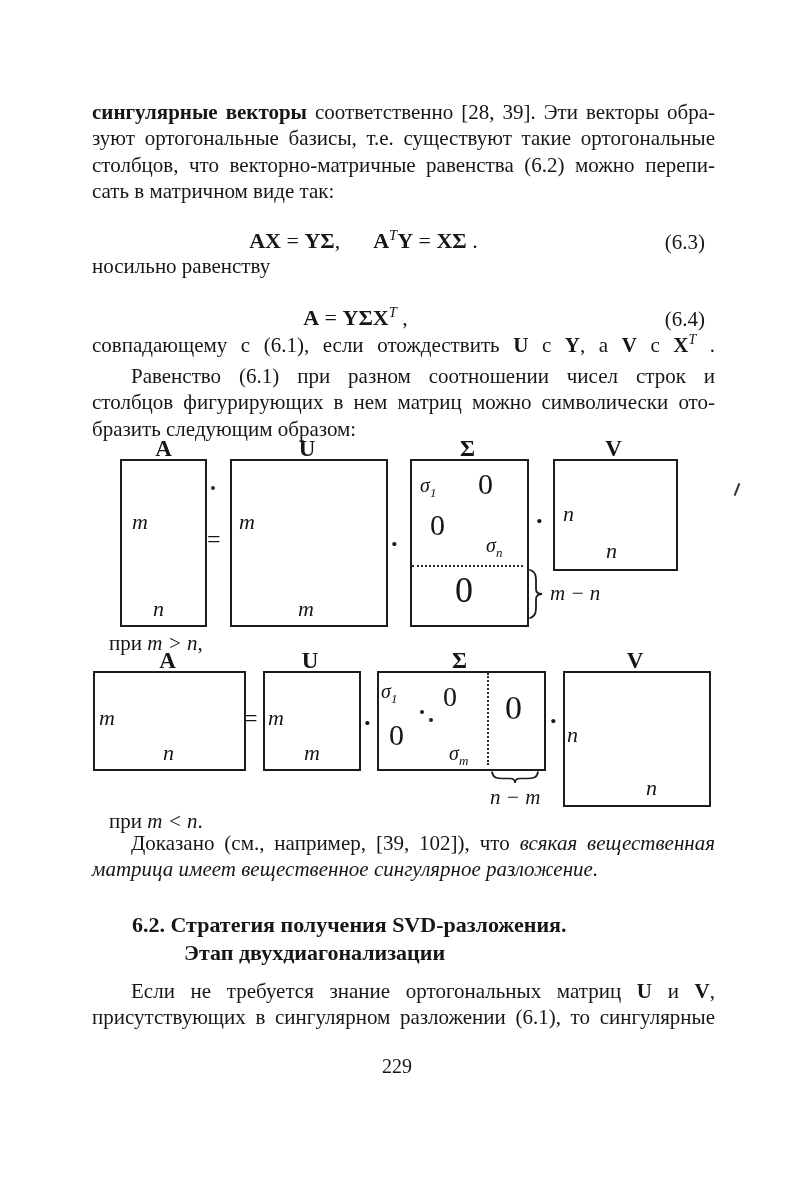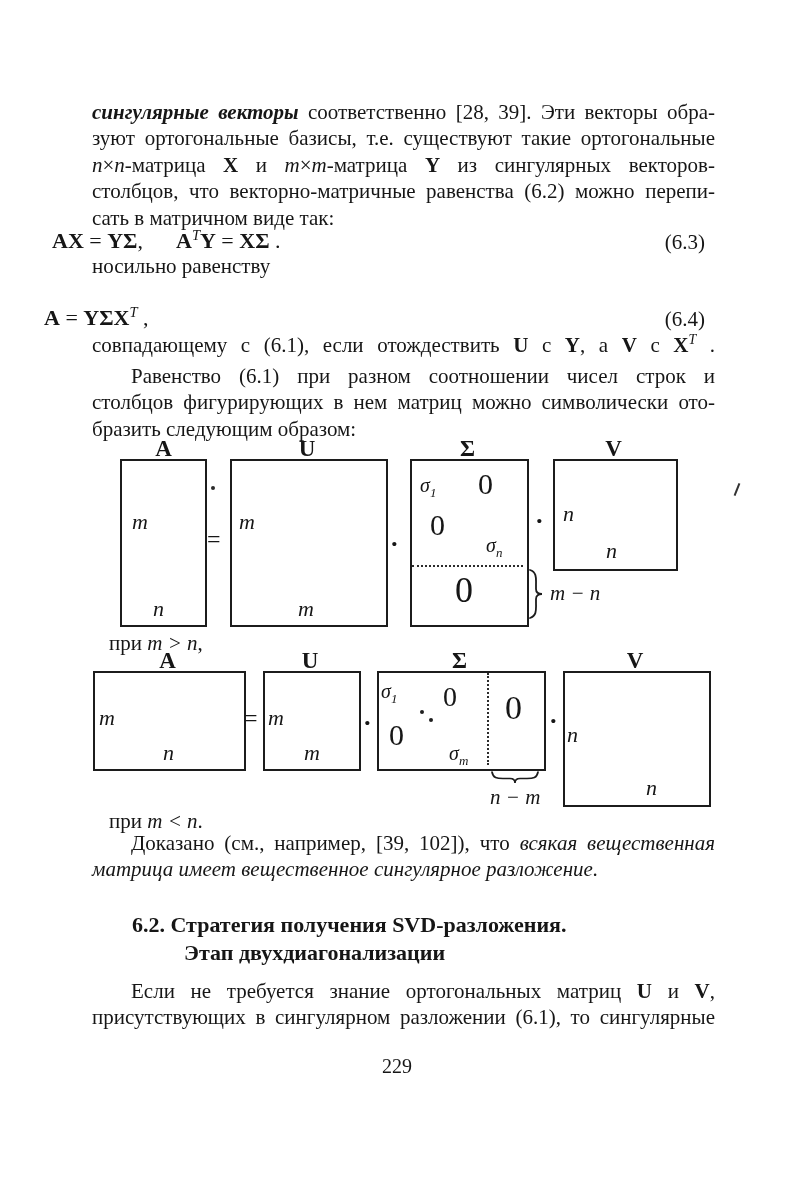--- a/index.html
+++ b/index.html
@@ -4,25 +4,25 @@
 <style>
   html,body{margin:0;padding:0;background:#ffffff;}
   .page{position:relative;width:794px;height:1177px;background:#ffffff;color:#161616;
         font-family:"Liberation Serif",serif;overflow:hidden;}
   .block{position:absolute;left:92px;width:623px;}
   .line{font-size:21px;line-height:26.4px;height:26.4px;white-space:nowrap;
         text-align:justify;text-align-last:justify;}
   .line.noj{text-align-last:left;}
   .b{font-weight:700;}
   .i{font-style:italic;}
-  .bi{font-weight:700;font-style:italic;}
+  .bi{font-weight:700;}
   .sup{vertical-align:super;font-size:0.66em;line-height:0;}
   .ind{display:inline-block;width:39px;}
   .eq{position:absolute;left:92px;width:623px;font-size:22px;line-height:28px;white-space:nowrap;}
-  .eqbody{display:block;text-align:left;}
+  .eqbody{display:block;text-align:center;}
   .eq1 .eqbody{transform:translateX(-40px);}
   .eq2 .eqbody{transform:translateX(-48px);}
   .eqnum{position:absolute;right:10px;top:1px;font-size:21px;}
   .caption{position:absolute;left:92px;font-size:21px;line-height:26px;white-space:nowrap;margin-left:17px;}
   .headline{position:absolute;font-weight:700;font-size:22px;line-height:27px;white-space:nowrap;}
   .pagenum{position:absolute;left:0;width:794px;text-align:center;font-size:20px;}
   .diagram{position:absolute;left:0;top:0;width:794px;height:0;}
   .mrect{position:absolute;border:2px solid #1c1c1c;}
   .mlabel{position:absolute;font-weight:700;font-size:23px;line-height:1;text-align:center;}
   .mi{position:absolute;font-style:italic;font-size:22px;line-height:1;}
@@ -40,21 +40,20 @@
   .artifact-slash{position:absolute;width:2px;height:13px;background:#333;transform:rotate(22deg);}
 </style>
 </head>
 <body>
 
 <div class="page">
 
   <div class="block" style="top:99px">
       <div class="line"><span class="bi">сингулярные векторы</span><span class=""> соответственно [28, 39]. Эти векторы обра-</span></div>
       <div class="line"><span class="">зуют ортогональные базисы, т.е. существуют такие ортогональные</span></div>
-      <div class="line"><span class="i">n</span><span class="">×</span><span class="i">n</span><span class="">-матрица </span><span class="b">X</span><span class=""> и </span><span class="i">m</span><span class="">×</span><span class="i">m</span><span class="">-матрица </span><span class="b">Y</span><span class=""> из сингулярных векторов-</span></div>
       <div class="line"><span class="">столбцов, что векторно-матричные равенства (6.2) можно перепи-</span></div>
       <div class="line noj"><span class="">сать в матричном виде так:</span></div>
     </div>
 
   <div class="eq eq1" style="top:227px">
     <span class="eqbody"><span class="b">AX</span><span class=""> = </span><span class="b">YΣ</span><span class="">,  </span><span class="b">A</span><span class="i sup">T</span><span class="b">Y</span><span class=""> = </span><span class="b">XΣ</span><span class=""> .</span></span>
     <span class="eqnum">(6.3)</span>
   </div>
 
   <div class="block" style="top:253px">

